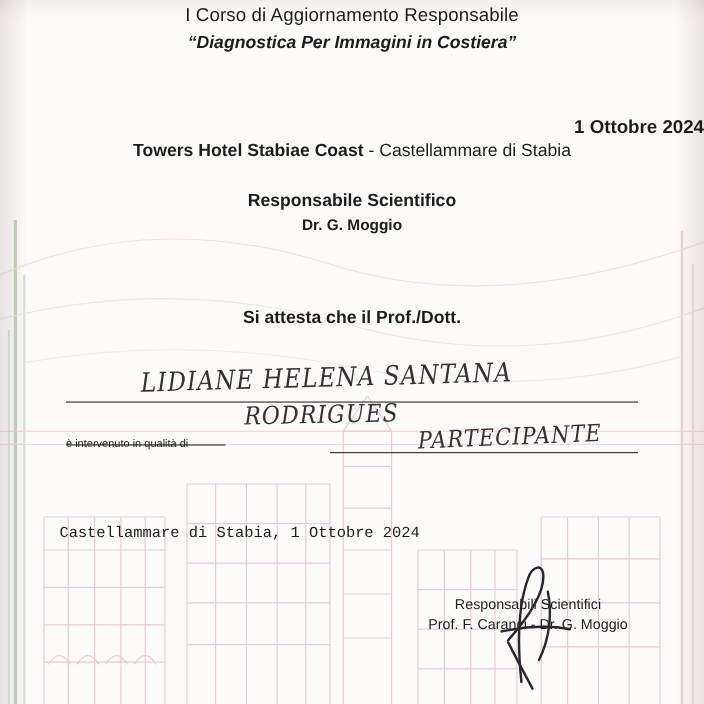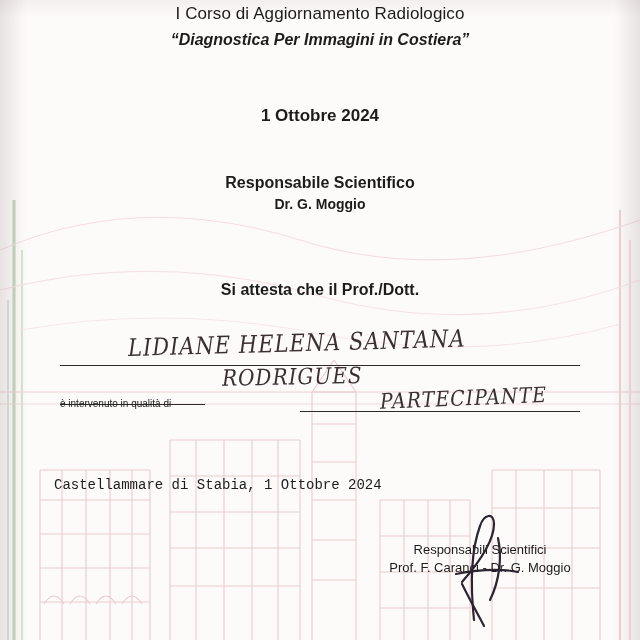--- a/index.html
+++ b/index.html
@@ -72,20 +72,21 @@
     font-style: italic;
   }
   .t-subtitle {
     top: 65px;
     font-size: 16px;
   }
   .t-date {
     top: 106px;
     font-size: 17px;
     font-weight: bold;
+    text-align: right;
   }
   .t-venue {
     top: 129px;
     font-size: 16px;
   }
   .t-venue .venue-strong {
     font-weight: bold;
   }
   .t-resp-label {
     top: 174px;
@@ -230,24 +231,27 @@
         <path d="M0 250 q140 -60 300 -10 q150 48 340 -20" stroke="#f2d9da"></path>
         <path d="M0 290 q160 -40 320 6 q160 44 320 -16" stroke="#f4e0e1"></path>
         <path d="M20 330 q150 -26 300 4 q160 30 300 -10" stroke="#f5e3e4"></path>
       </g>
     </svg>
   </div>
 
   <div class="page-vignette"></div>
 
   <div class="content">
-    <div class="line t-course">I Corso di Aggiornamento Radiologico</div>
+    <div class="line t-course">I Corso di Aggiornamento Responsabile</div>
     <div class="line t-title">“Diagnostica Per Immagini in Costiera”</div>
     <div class="line t-date">1 Ottobre 2024</div>
 
+    <div class="line t-venue">
+      <span class="venue-strong">Towers Hotel Stabiae Coast</span><span> - </span><span>Castellammare di Stabia</span>
+    </div>
 
     <div class="line t-resp-label">Responsabile Scientifico</div>
     <div class="line t-resp-name">Dr. G. Moggio</div>
 
     <div class="line t-attests">Si attesta che il Prof./Dott.</div>
 
     <div class="hand hand-name1">LIDIANE HELENA SANTANA</div>
     <div class="hand hand-name2">RODRIGUES</div>
 
     <div class="rule rule-1"></div>

